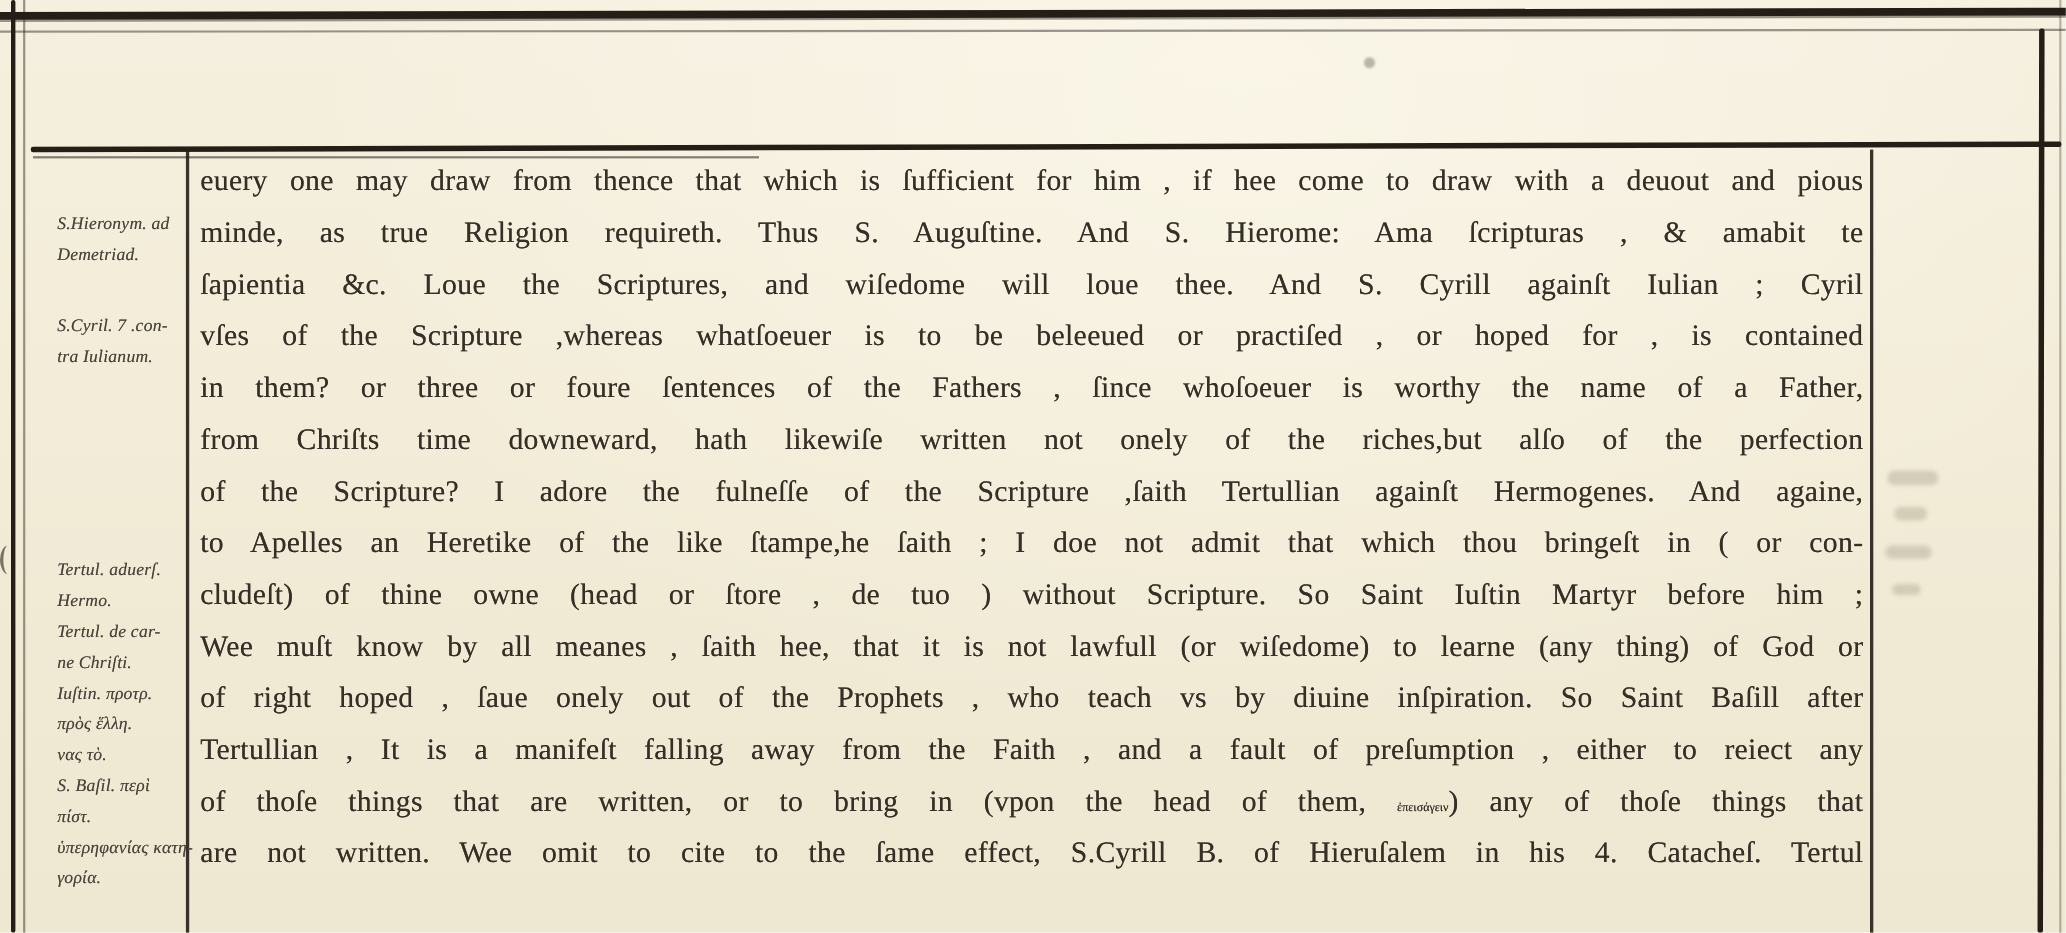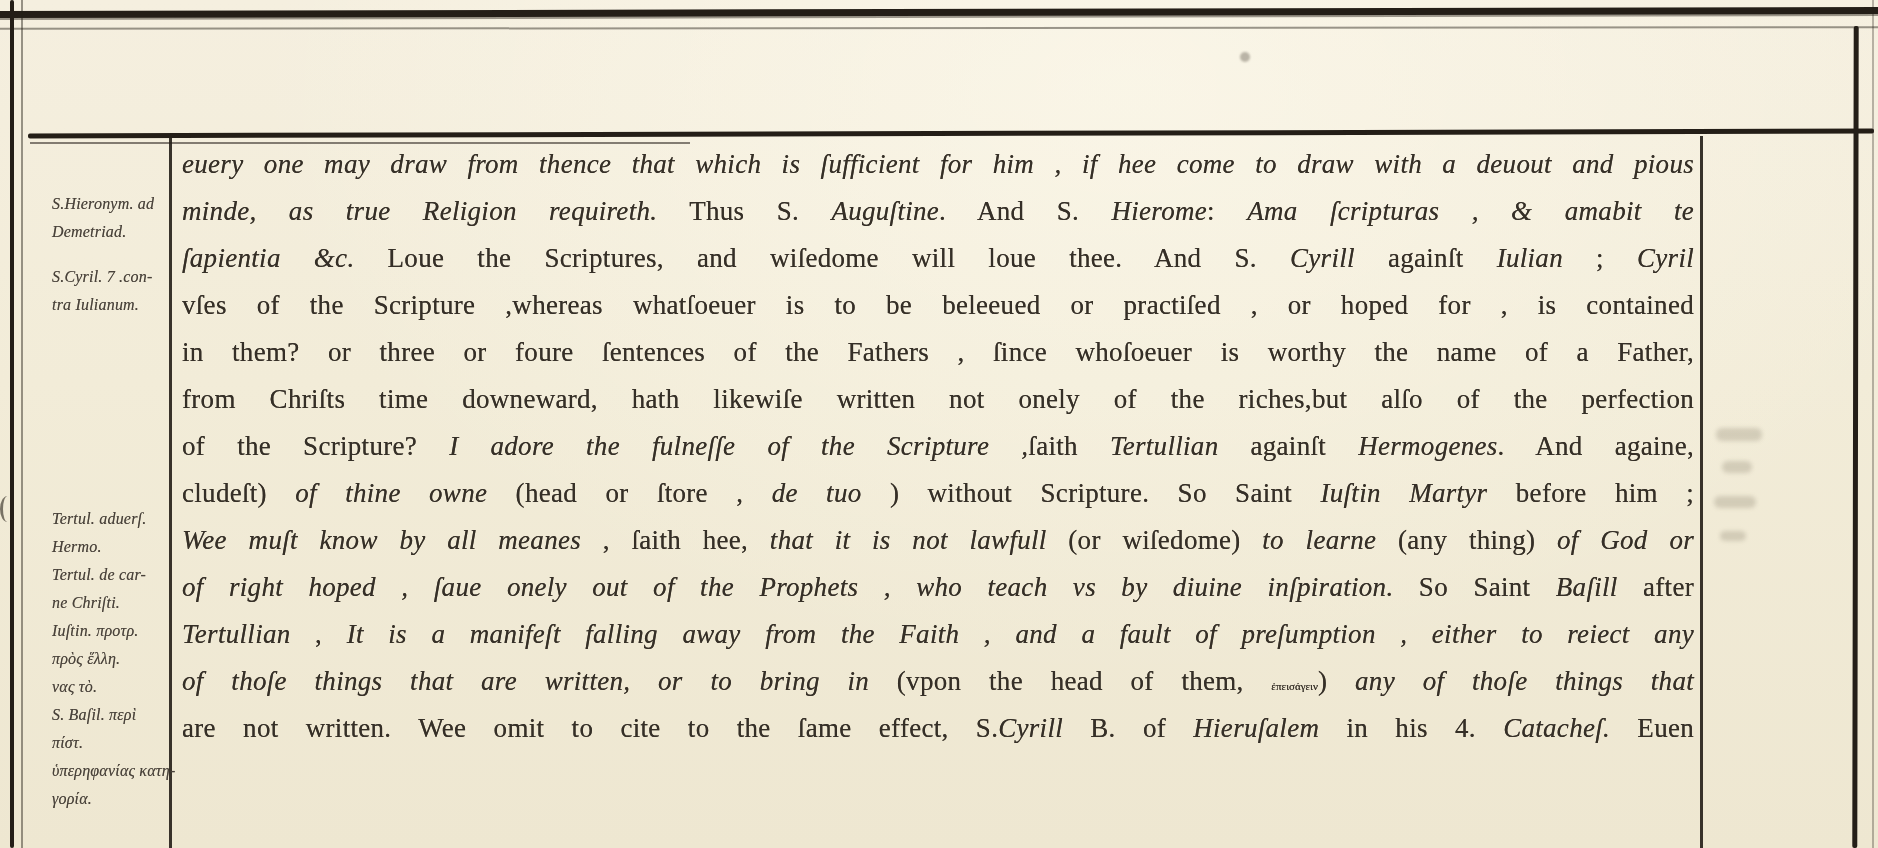--- a/index.html
+++ b/index.html
@@ -37,21 +37,21 @@
   .note{position:absolute;left:0;width:122px;font-style:italic;
         font-size:16px;line-height:28px;letter-spacing:.2px;color:#49423a;
         text-shadow:0 0 .5px rgba(73,66,58,.6);}
   .note-line{white-space:nowrap;}
 
   
   #main-text{position:absolute;left:182px;top:141px;width:1512px;
       font-size:27px;line-height:47px;letter-spacing:.3px;
       text-shadow:0 0 .5px rgba(45,38,29,.75);}
   .line{text-align:justify;text-align-last:justify;white-space:normal;height:47px;overflow:visible;}
-  .i{font-style:italic;}
+  .i{}
   .r{font-style:normal;}
   .g{font-size:11px;letter-spacing:0;}
 
   
   .smudge{position:absolute;background:rgba(90,78,62,.20);border-radius:6px;filter:blur(2px);}
   #smudge-1{left:1716px;top:428px;width:46px;height:13px;}
   #smudge-2{left:1722px;top:461px;width:30px;height:12px;}
   #smudge-3{left:1714px;top:496px;width:42px;height:12px;}
   #smudge-4{left:1720px;top:531px;width:26px;height:10px;}
   #smudge-5{left:1240px;top:52px;width:10px;height:10px;border-radius:50%;background:rgba(70,60,48,.35);filter:blur(1px);}
@@ -76,21 +76,21 @@
   <div class="rule" id="margin-divider"></div>
   <div class="rule" id="text-right-border"></div>
   <div class="rule" id="page-right-border"></div>
   <div class="rule" id="page-right-border-outer"></div>
 
   <div id="margin-notes">
       <div class="note" style="top: 190px; color: rgb(73, 66, 58);">
         <div class="note-line">S.Hieronym. ad</div>
         <div class="note-line">Demetriad.</div>
       </div>
-      <div class="note" style="top: 263px; color: rgb(73, 66, 58);">
+      <div class="note" style="top: 283px; color: rgb(73, 66, 58);">
         <div class="note-line">S.Cyril. 7 .con-</div>
         <div class="note-line">tra Iulianum.</div>
       </div>
       <div class="note" style="top: 505px; color: rgb(73, 66, 58);">
         <div class="note-line">Tertul. aduerſ.</div>
         <div class="note-line">Hermo.</div>
         <div class="note-line">Tertul. de car-</div>
         <div class="note-line">ne Chriſti.</div>
         <div class="note-line">Iuſtin. προτρ.</div>
         <div class="note-line">πρὸς ἕλλη.</div>
@@ -103,26 +103,27 @@
     </div>
 
   <div id="main-text">
       <div class="line"><span class="i">euery one may draw from thence that which is ſufficient for him , if hee come to draw with a deuout and pious</span></div>
       <div class="line"><span class="i">minde, as true Religion requireth.</span><span class="r">  Thus S. </span><span class="i">Auguſtine</span><span class="r">. And S. </span><span class="i">Hierome</span><span class="r">: </span><span class="i">Ama ſcripturas , &amp; amabit te</span></div>
       <div class="line"><span class="i">ſapientia &amp;c.</span><span class="r"> Loue the Scriptures, and wiſedome will loue thee.  And S. </span><span class="i">Cyrill</span><span class="r"> againſt </span><span class="i">Iulian</span><span class="r"> ; </span><span class="i">Cyril</span></div>
       <div class="line"><span class="r">vſes of the Scripture ,whereas whatſoeuer is to be beleeued or practiſed , or hoped for , is contained</span></div>
       <div class="line"><span class="r">in them? or three or foure ſentences of the Fathers , ſince whoſoeuer is worthy the name of a Father,</span></div>
       <div class="line"><span class="r">from Chriſts time downeward, hath likewiſe written not onely of the riches,but alſo of the perfection</span></div>
       <div class="line"><span class="r">of the Scripture? </span><span class="i">I adore the fulneſſe of the Scripture ,</span><span class="r">ſaith </span><span class="i">Tertullian</span><span class="r"> againſt </span><span class="i">Hermogenes</span><span class="r">.  And againe,</span></div>
+      <div class="line"><span class="r">to </span><span class="i">Apelles</span><span class="r"> an Heretike of the like ſtampe,he ſaith ; </span><span class="i">I doe not admit that which thou bringeſt in</span><span class="r"> ( or con-</span></div>
       <div class="line"><span class="r">cludeſt) </span><span class="i">of thine owne</span><span class="r"> (head or ſtore , </span><span class="i">de tuo</span><span class="r"> ) without Scripture.  So Saint </span><span class="i">Iuſtin Martyr</span><span class="r"> before him ;</span></div>
       <div class="line"><span class="i">Wee muſt know by all meanes</span><span class="r"> , ſaith hee, </span><span class="i">that it is not lawfull</span><span class="r"> (or wiſedome) </span><span class="i">to learne</span><span class="r"> (any thing) </span><span class="i">of God or</span></div>
       <div class="line"><span class="i">of right hoped , ſaue onely out of the Prophets , who teach vs by diuine inſpiration.</span><span class="r">  So Saint </span><span class="i">Baſill</span><span class="r"> after</span></div>
       <div class="line"><span class="i">Tertullian</span><span class="r"> , </span><span class="i">It is a manifeſt falling away from the Faith , and a fault of preſumption , either to reiect any</span></div>
       <div class="line"><span class="i">of thoſe things that are written, or to bring in</span><span class="r"> (vpon the head of them, </span><span class="g">ἐπεισάγειν</span><span class="r">) </span><span class="i">any of thoſe things that</span></div>
-      <div class="line"><span class="r">are not written.  Wee omit to cite to the ſame effect, S.</span><span class="i">Cyrill</span><span class="r"> B. of </span><span class="i">Hieruſalem</span><span class="r"> in his 4. </span><span class="i">Catacheſ.</span><span class="r"> Euen</span></div>
+      <div class="line"><span class="r">are not written.  Wee omit to cite to the ſame effect, S.</span><span class="i">Cyrill</span><span class="r"> B. of </span><span class="i">Hieruſalem</span><span class="r"> in his 4. </span><span class="i">Catacheſ.</span><span class="r"> Tertul</span></div>
     </div>
 
   <div class="smudge" id="smudge-1"></div>
   <div class="smudge" id="smudge-2"></div>
   <div class="smudge" id="smudge-3"></div>
   <div class="smudge" id="smudge-4"></div>
 
 </div>
 
 </body></html>

